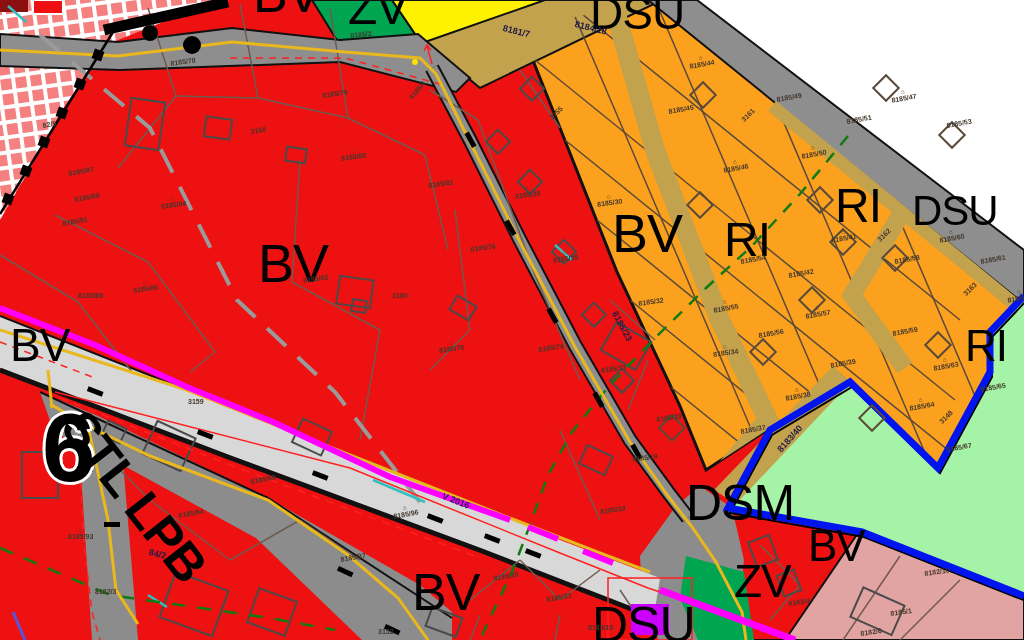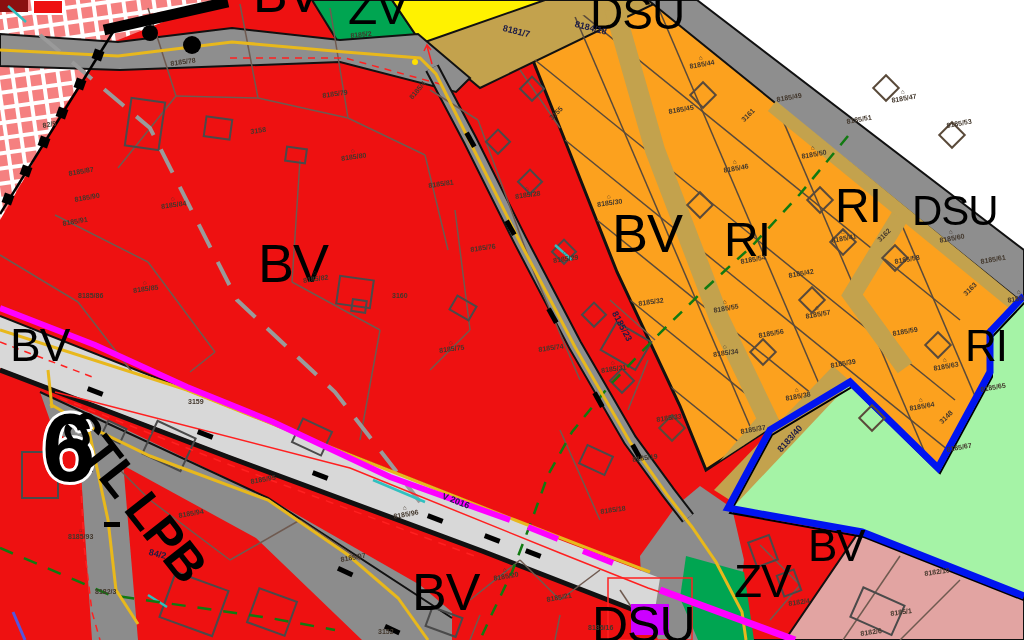--- a/index.html
+++ b/index.html
@@ -246,20 +246,21 @@
 <div id="labels">
       <span class="zl" style="left: 213px; top: -32px; font-size: 52px;">BV</span>
       <span class="zl" style="left: 308px; top: -16px; font-size: 48px;">ZV</span>
       <span class="zl" style="left: 550px; top: -10px; font-size: 46px;">DSU</span>
       <span class="zl" style="left: 218px; top: 236px; font-size: 54px;">BV</span>
       <span class="zl" style="left: 572px; top: 206px; font-size: 54px;">BV</span>
       <span class="zl" style="left: 684px; top: 216px; font-size: 48px;">RI</span>
       <span class="zl" style="left: 795px; top: 182px; font-size: 48px;">RI</span>
       <span class="zl" style="left: 872px; top: 190px; font-size: 42px;">DSU</span>
       <span class="zl" style="left: 925px; top: 324px; font-size: 44px;">RI</span>
+      <span class="zl" style="left: 646px; top: 478px; font-size: 50px;">DSM</span>
       <span class="zl" style="left: 768px; top: 524px; font-size: 44px;">BV</span>
       <span class="zl" style="left: 694px; top: 558px; font-size: 46px;">ZV</span>
       <span class="zl" style="left: 372px; top: 566px; font-size: 52px;">BV</span>
       <span class="zl" style="left: 552px; top: 600px; font-size: 50px;">DSU</span>
       <span class="zl" style="left: -30px; top: 322px; font-size: 46px;">BV</span>
       <span class="zl halo" style="left: 2px; top: 400px; font-size: 96px; font-weight: 700;">6</span>
       <span class="zl" style="left: 52px; top: 402px; font-size: 50px; font-weight: 700; transform: rotate(52deg);">STL LPB</span>
       <span class="rl" style="left: 404px; top: 492px; font-size: 9px; transform: rotate(21deg);">V 2016</span>
       <span class="rl" style="left: 110px; top: 548px; font-size: 9px; transform: rotate(14deg);">84/2</span>
       <span class="rl" style="left: 464px; top: 24px; font-size: 9px; transform: rotate(14deg);">8181/7</span>

